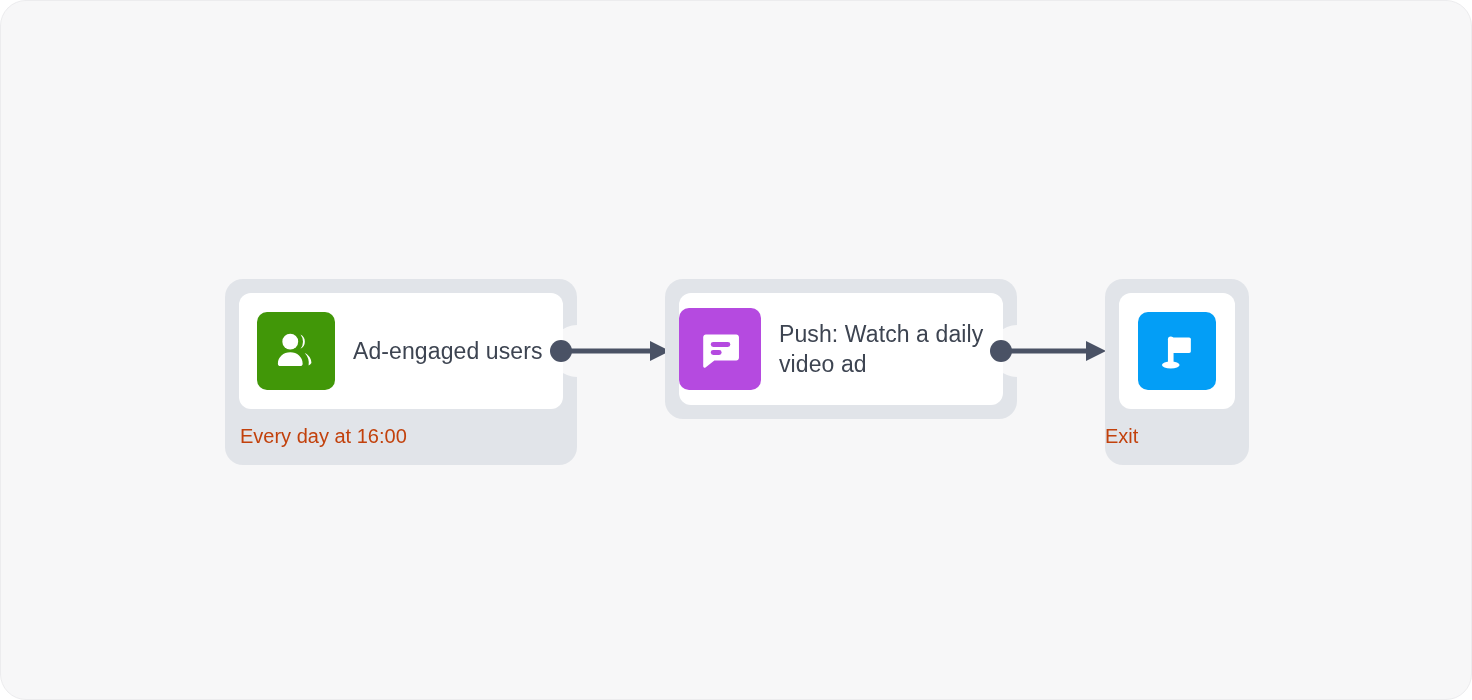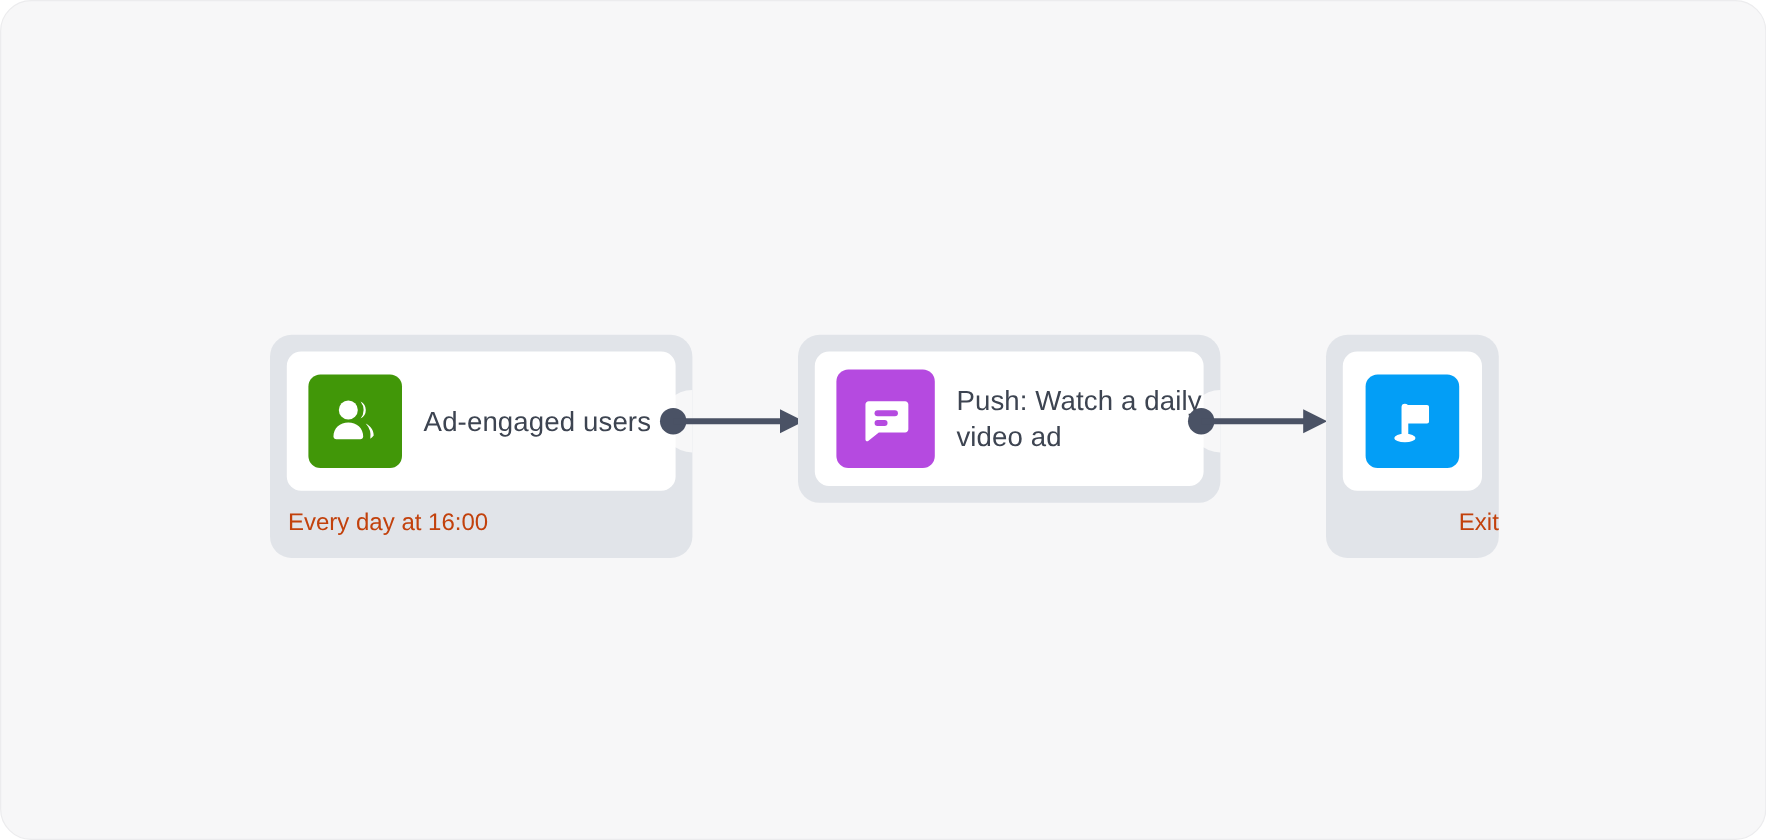--- a/index.html
+++ b/index.html
@@ -108,21 +108,20 @@
     left: 664px;
     top: 278px;
     width: 352px;
     height: 140px;
   }
   #push-panel {
     left: 678px;
     top: 292px;
     width: 324px;
     height: 112px;
-    padding-left: 18px;
     gap: 18px;
   }
   #push-panel .tile {
     width: 82px;
     height: 82px;
     background: #b54ae0;
   }
 
   
   #exit-shell {
@@ -140,21 +139,21 @@
   }
   #exit-panel .tile {
     width: 78px;
     height: 78px;
     background: #039ef6;
   }
   #exit-sub {
     left: 1104px;
     top: 423px;
     width: 144px;
-    text-align: right;
+    text-align: left;
   }
 
   
   .connector {
     position: absolute;
     height: 30px;
   }
 </style>
 </head>
 <body>

